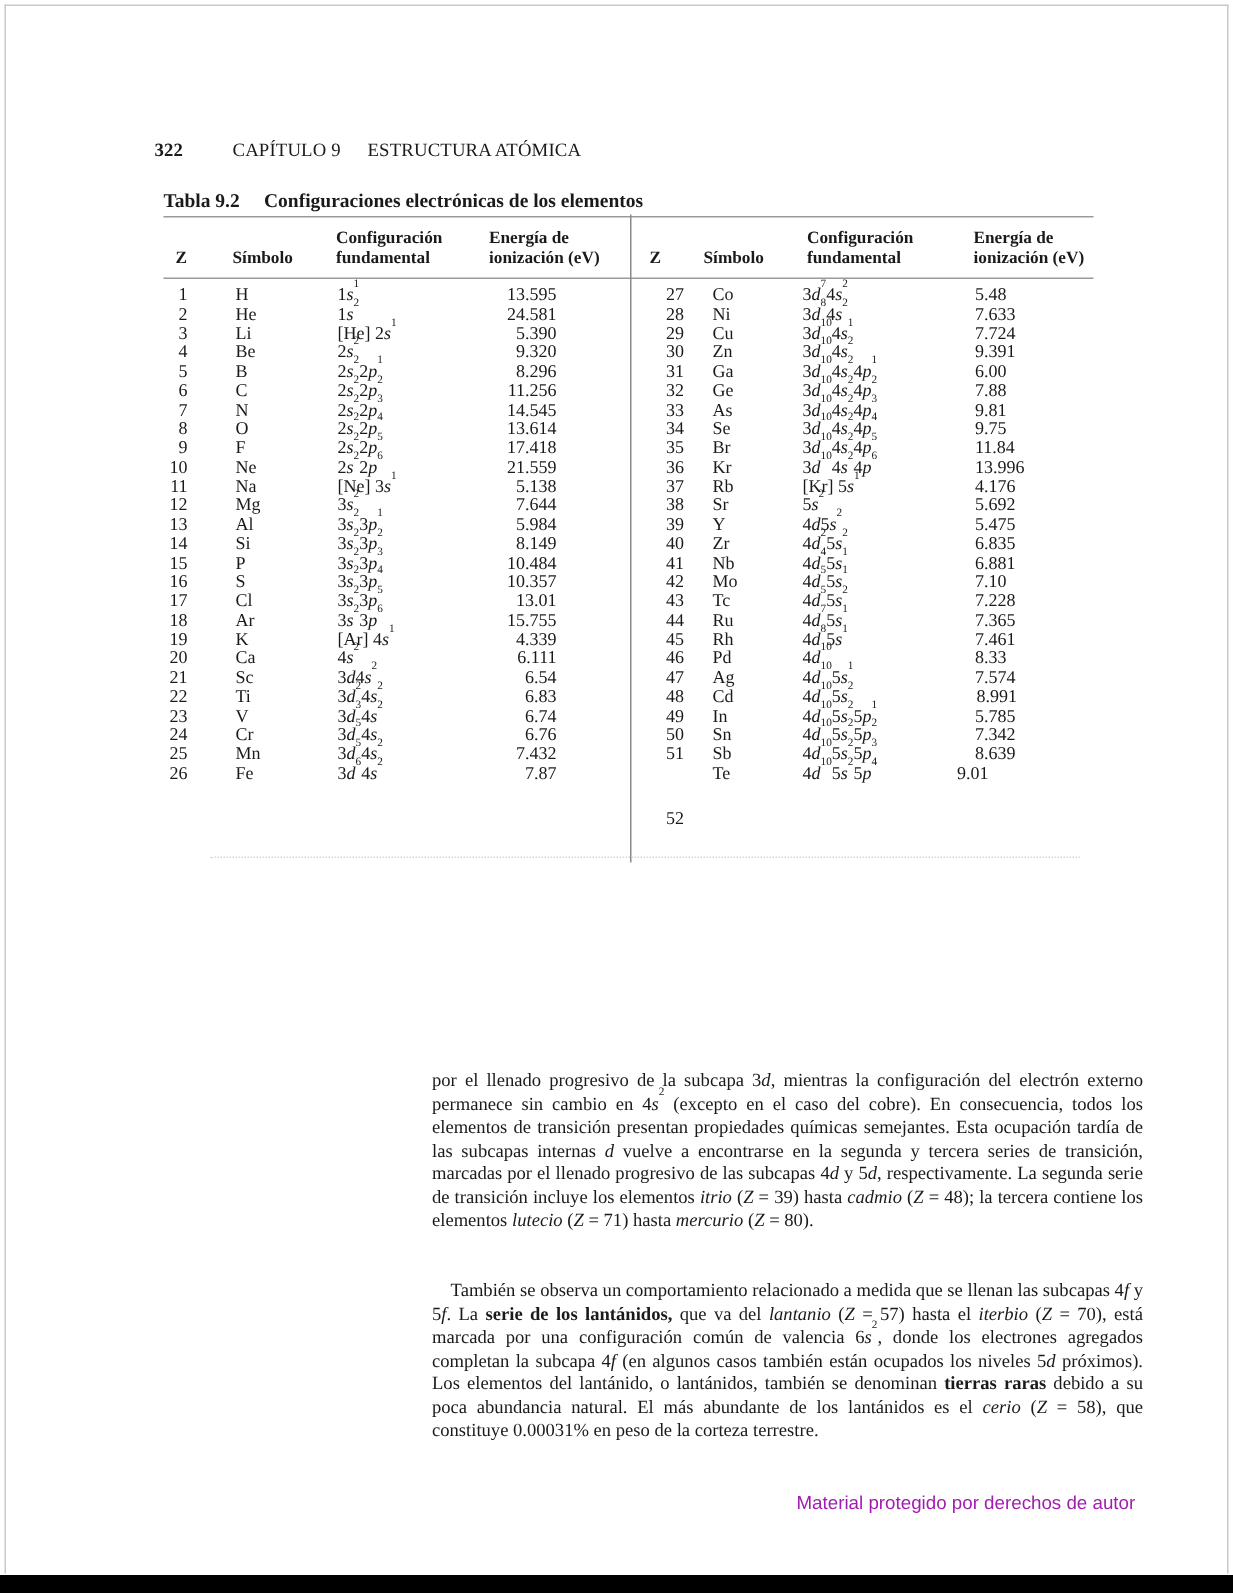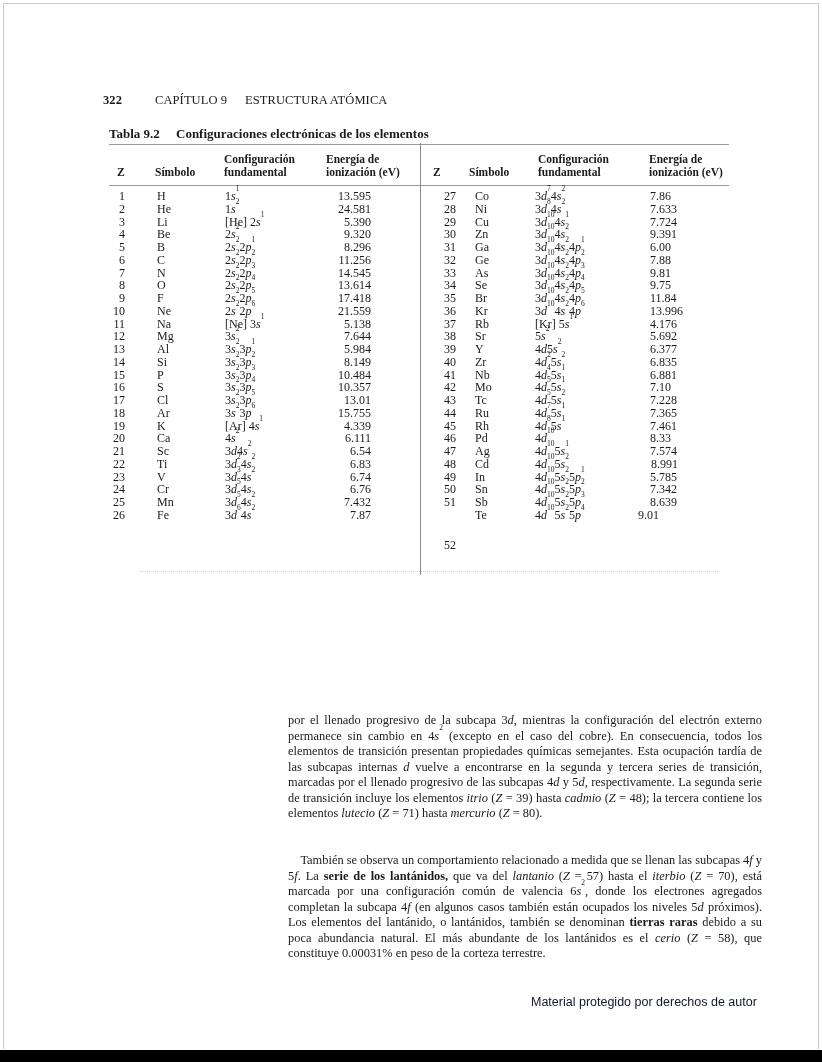--- a/index.html
+++ b/index.html
@@ -22,21 +22,21 @@
   .row span { position:absolute; top:0; }
   .c-z { text-align:right; width:20px; }
   .c-e { text-align:right; }
   .cfg i { font-style:italic; }
   sup { font-size:7.5px; vertical-align:top; position:relative; top:-1px; line-height:0; }
   .bottom-dots { position:absolute; left:140px; top:571px; width:580px; height:2px;
                  border-top:1px dotted #d6d6d6; }
   .para { position:absolute; left:288px; width:474px; font-size:12.4px; line-height:15.5px; text-align:justify; }
   .para b { font-weight:bold; }
   .watermark { position:absolute; left:531px; top:995px; font-family:"Liberation Sans","DejaVu Sans",sans-serif;
-               font-size:12.5px; color:#0f172a; }
+               font-size:12.5px; color:#a21caf; }
 </style>
 </head>
 <body>
 
 <div class="page">
 </div>
 
 <div class="running-head">
   <span class="pnum">322</span><span class="chap">CAPÍTULO 9</span><span>ESTRUCTURA ATÓMICA</span>
 </div>
@@ -227,21 +227,21 @@
       <span style="left:54px">Fe</span>
       <span class="cfg" style="left:122px">3<i>d</i><sup>6</sup>4<i>s</i><sup>2</sup></span>
       <span class="c-e" style="left:218px;width:50px">7.87</span>
     </div>
   </div>
 <div class="tbl-body" id="right-body" style="left:420px;">
     <div class="row">
       <span class="c-z" style="left: 6px; width: 30px;">27</span>
       <span style="left:55px">Co</span>
       <span class="cfg" style="left:115px">3<i>d</i><sup>7</sup>4<i>s</i><sup>2</sup></span>
-      <span class="c-e" style="left: 230px; width: auto; text-align: left;">7.86</span>
+      <span class="c-e" style="left: 230px; width: auto; text-align: left;">5.48</span>
     </div>
     <div class="row">
       <span class="c-z" style="left: 6px; width: 30px;">28</span>
       <span style="left:55px">Ni</span>
       <span class="cfg" style="left:115px">3<i>d</i><sup>8</sup>4<i>s</i><sup>2</sup></span>
       <span class="c-e" style="left: 230px; width: auto; text-align: left;">7.633</span>
     </div>
     <div class="row">
       <span class="c-z" style="left: 6px; width: 30px;">29</span>
       <span style="left:55px">Cu</span>
@@ -299,21 +299,21 @@
     <div class="row">
       <span class="c-z" style="left: 6px; width: 30px;">38</span>
       <span style="left:55px">Sr</span>
       <span class="cfg" style="left:115px">5<i>s</i><sup>2</sup></span>
       <span class="c-e" style="left: 230px; width: auto; text-align: left;">5.692</span>
     </div>
     <div class="row">
       <span class="c-z" style="left: 6px; width: 30px;">39</span>
       <span style="left:55px">Y</span>
       <span class="cfg" style="left:115px">4<i>d</i>5<i>s</i><sup>2</sup></span>
-      <span class="c-e" style="left: 230px; width: auto; text-align: left;">6.377</span>
+      <span class="c-e" style="left: 230px; width: auto; text-align: left;">5.475</span>
     </div>
     <div class="row">
       <span class="c-z" style="left: 6px; width: 30px;">40</span>
       <span style="left:55px">Zr</span>
       <span class="cfg" style="left:115px">4<i>d</i><sup>2</sup>5<i>s</i><sup>2</sup></span>
       <span class="c-e" style="left: 230px; width: auto; text-align: left;">6.835</span>
     </div>
     <div class="row">
       <span class="c-z" style="left: 6px; width: 30px;">41</span>
       <span style="left:55px">Nb</span>

